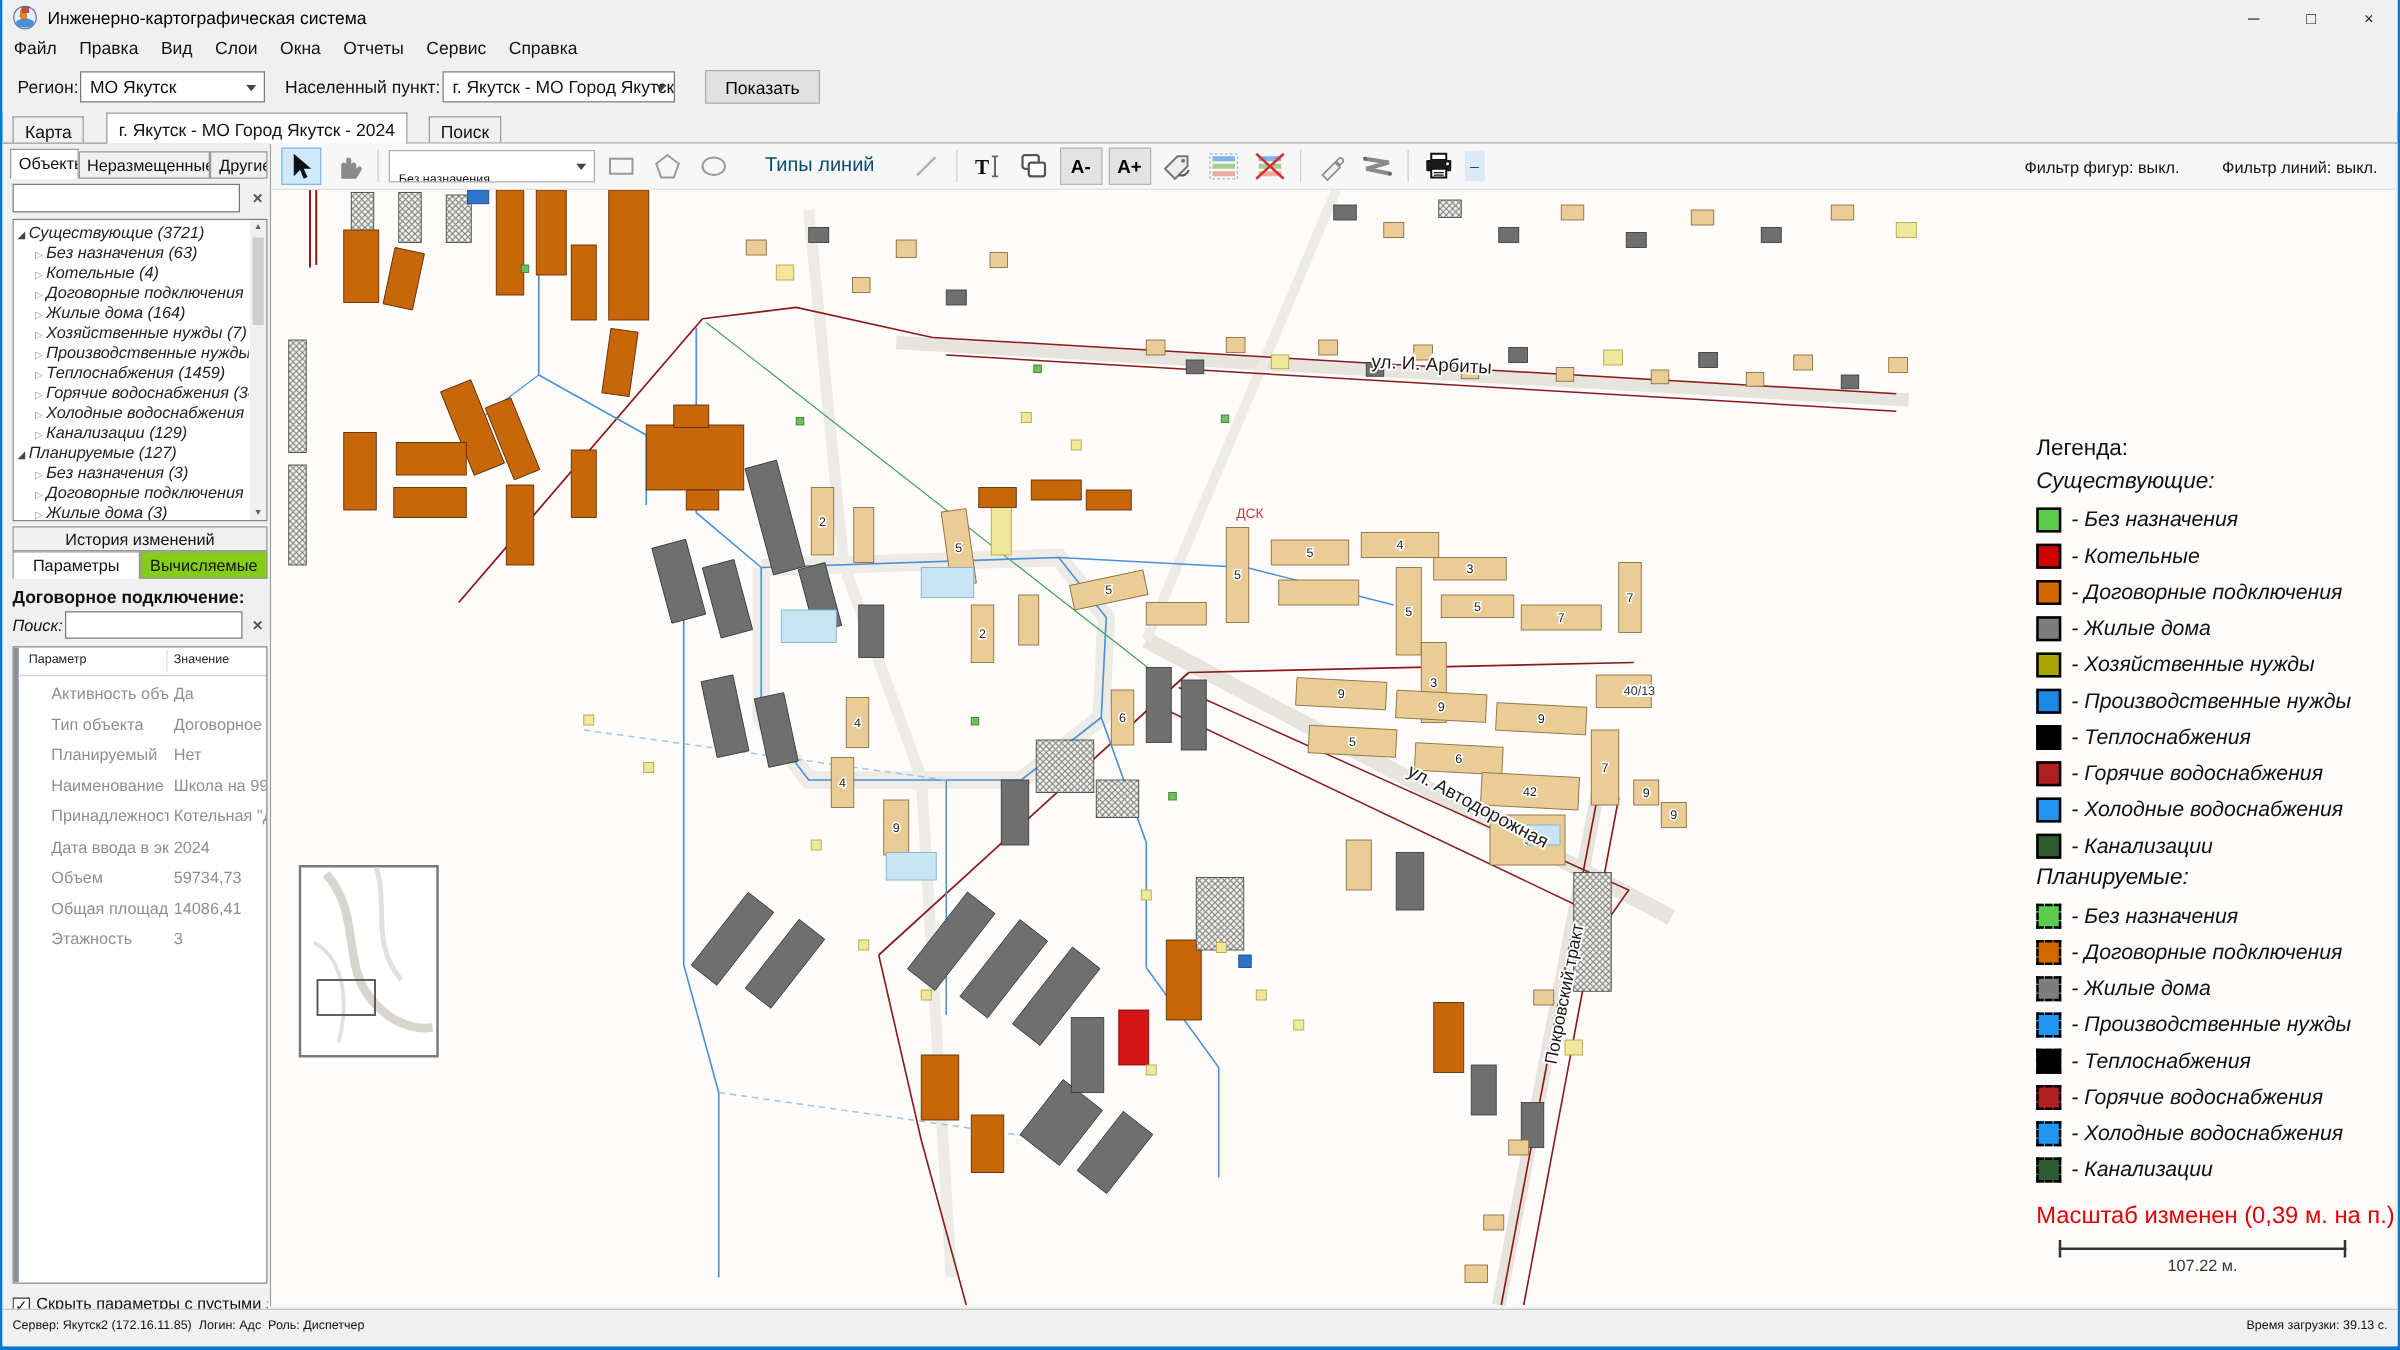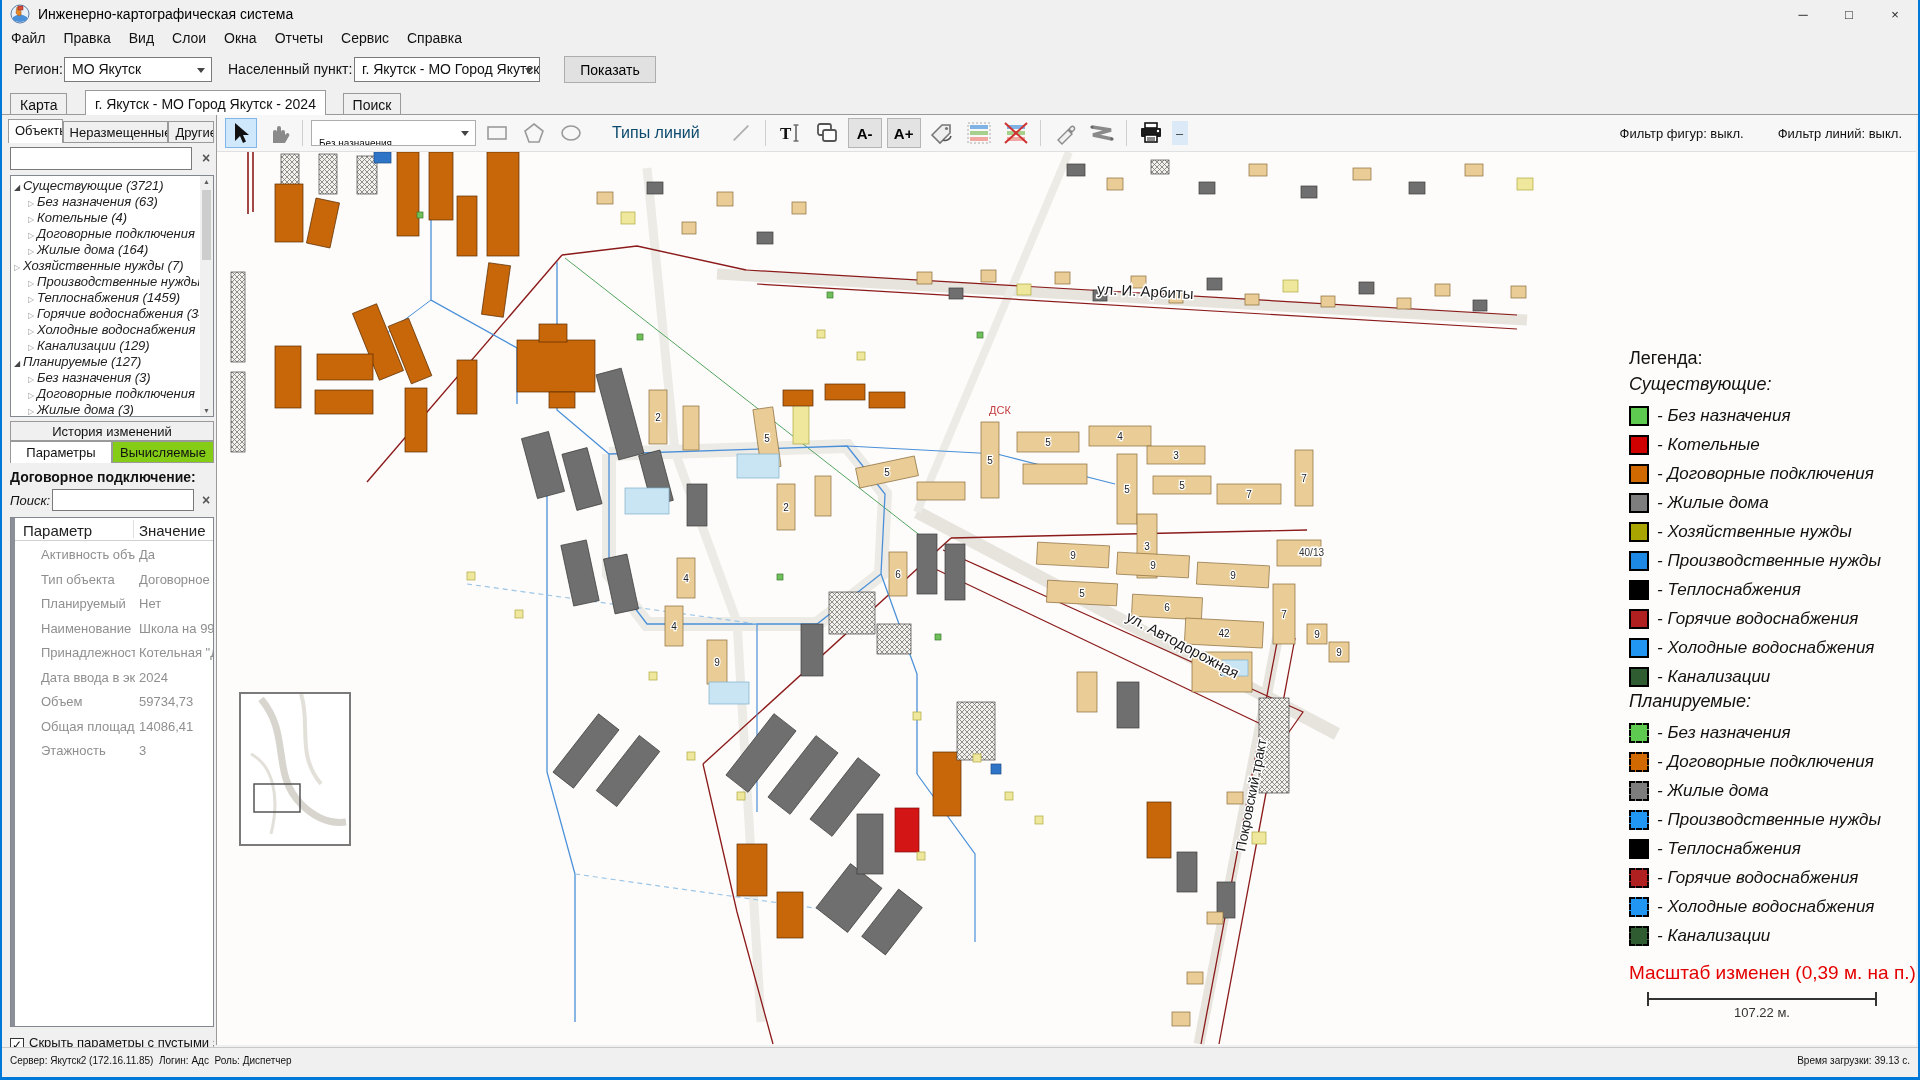--- a/index.html
+++ b/index.html
@@ -67,21 +67,21 @@
              border:1px solid #9a9a9a; font-size:13px; text-align:center; padding-top:2px; }
   .paramtabs { position:absolute; left:2px; top:322px; right:0; height:22px; display:flex; }
   .ptab { flex:1; border:1px solid #9a9a9a; background:#84cc16; font-size:13px; text-align:center; padding-top:3px; }
   .ptab.active { background:#fff; border-bottom:none; }
   .sel-title { position:absolute; left:2px; top:350px; font-size:14px; font-weight:bold; white-space:nowrap; }
   .psearch { position:absolute; left:2px; top:370px; right:0; height:24px; }
   .psearch-label { position:absolute; left:0; top:4px; font-size:13px; font-style:italic; }
   .psearch-input { position:absolute; left:42px; top:0; width:142px; height:22px; border:1px solid #7a7a7a; background:#fff; }
   .ptable { position:absolute; left:2px; top:398px; right:0; height:510px; background:#fff; border:1px solid #828790; overflow:hidden; }
   .ptable-stripe { position:absolute; left:0; top:0; bottom:0; width:4px; background:#8a8f98; }
-  .phead { position:absolute; left:4px; right:0; top:0; height:23px; border-bottom:1px solid #d0d0d0; font-size:15px; color:#222; }
+  .phead { position:absolute; left:4px; right:0; top:0; height:23px; border-bottom:1px solid #d0d0d0; font-size:10px; color:#222; }
   .phead .c1 { position:absolute; left:8px; top:4px; }
   .phead .c2 { position:absolute; left:124px; top:4px; }
   .phead-div { position:absolute; left:118px; top:2px; bottom:2px; width:1px; background:#e0e0e0; }
   .prow { position:absolute; left:4px; right:0; height:24px; font-size:13px; color:#8f8f8f; white-space:nowrap; }
   .prow .c1 { position:absolute; left:26px; top:5px; width:94px; overflow:hidden; }
   .prow .c2 { position:absolute; left:124px; top:5px; right:0; overflow:hidden; }
   .hide-empty { position:absolute; left:2px; top:916px; right:0; height:20px; font-size:13px; white-space:nowrap; overflow:hidden; }
   .cbx { display:inline-block; width:14px; height:14px; background:#fff; border:1px solid #333;
          font-size:12px; line-height:13px; text-align:center; color:#111; margin-right:5px; vertical-align:-2px; }
 
@@ -189,21 +189,21 @@
         <button class="clear-x">×</button>
       </div>
 
       <div class="treebox">
         <div class="tree" id="tree">
             <div class="tree-row tree-parent"><span class="tree-marker">◢</span><span>Существующие (3721)</span></div>
             <div class="tree-row tree-child" style="padding-left: 14px;"><span class="tree-marker">▷</span><span>Без назначения (63)</span></div>
             <div class="tree-row tree-child" style="padding-left: 14px;"><span class="tree-marker">▷</span><span>Котельные (4)</span></div>
             <div class="tree-row tree-child" style="padding-left: 14px;"><span class="tree-marker">▷</span><span>Договорные подключения (178)</span></div>
             <div class="tree-row tree-child" style="padding-left: 14px;"><span class="tree-marker">▷</span><span>Жилые дома (164)</span></div>
-            <div class="tree-row tree-child" style=""><span class="tree-marker">▷</span><span>Хозяйственные нужды (7)</span></div>
+            <div class="tree-row tree-child" style="padding-left: 14px;"><span class="tree-marker">▷</span><span>Хозяйственные нужды (7)</span></div>
             <div class="tree-row tree-child" style="padding-left: 14px;"><span class="tree-marker">▷</span><span>Производственные нужды (27)</span></div>
             <div class="tree-row tree-child" style="padding-left: 14px;"><span class="tree-marker">▷</span><span>Теплоснабжения (1459)</span></div>
             <div class="tree-row tree-child" style="padding-left: 14px;"><span class="tree-marker">▷</span><span>Горячие водоснабжения (343)</span></div>
             <div class="tree-row tree-child" style="padding-left: 14px;"><span class="tree-marker">▷</span><span>Холодные водоснабжения (1347)</span></div>
             <div class="tree-row tree-child" style="padding-left: 14px;"><span class="tree-marker">▷</span><span>Канализации (129)</span></div>
             <div class="tree-row tree-parent"><span class="tree-marker">◢</span><span>Планируемые (127)</span></div>
             <div class="tree-row tree-child" style="padding-left: 14px;"><span class="tree-marker">▷</span><span>Без назначения (3)</span></div>
             <div class="tree-row tree-child" style="padding-left: 14px;"><span class="tree-marker">▷</span><span>Договорные подключения (6)</span></div>
             <div class="tree-row tree-child" style="padding-left: 14px;"><span class="tree-marker">▷</span><span>Жилые дома (3)</span></div>
           </div>

